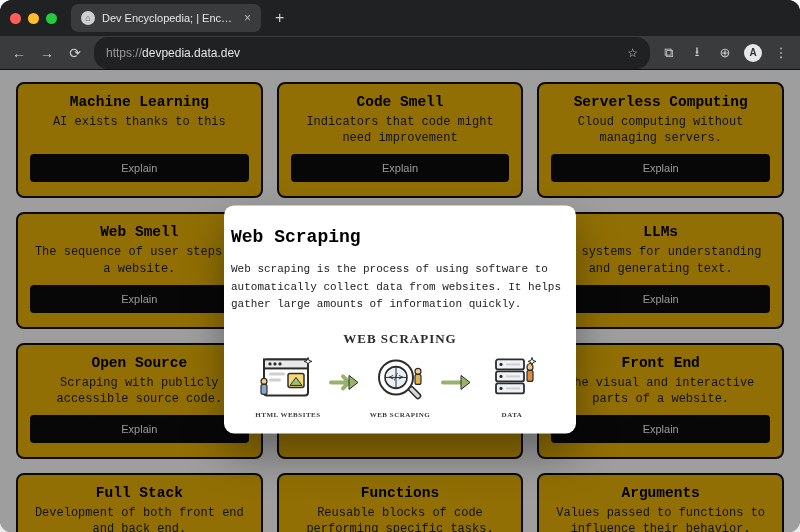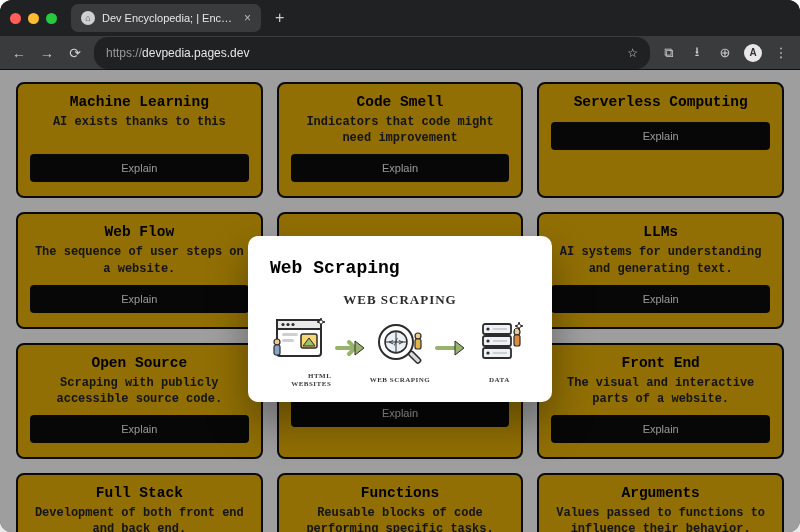--- a/index.html
+++ b/index.html
@@ -52,36 +52,36 @@
   .cards {
     padding: 12px 16px; display:grid; grid-template-columns: repeat(3, 1fr);
     gap: 14px;
   }
   .card {
     border: 2px solid #111; border-radius: 8px; padding: 10px 12px 14px;
     display:flex; flex-direction:column; align-items:center; text-align:center;
     background:#eab308;
   }
   .card h3 { font-size: 14.5px; font-weight: 700; margin-bottom:4px; }
-  .card p  { font-size: 12px; line-height:1.35; color:#222; min-height: 32px; font-weight: bold; }
+  .card p  { font-size: 12px; line-height:1.35; color:#222; min-height: 32px; }
   .card button {
     margin-top:8px; width:100%; height:28px; background:#0c0c0c; color:#f0f0f0;
     border:none; border-radius:4px; font-family:Liberation Sans, sans-serif; font-size:11px; cursor:pointer;
   }
   .card.partial { padding-bottom: 30px; }
 
   
   .scrim { position:absolute; inset:0; background:rgba(0,0,0,.38); }
 
   
   .modal {
     position:absolute; left:50%; top:54%; transform:translate(-50%,-50%);
-    width: 304px; background:#fff; border-radius:10px;
+    width: 352px; background:#fff; border-radius:10px;
     box-shadow: 0 20px 40px rgba(0,0,0,.35);
-    padding: 22px 22px 14px;
+    padding: 22px 7px 14px;
   }
   .modal h2 { font-size:18px; font-weight:700; margin-bottom:14px; }
   .modal p  { font-size:11px; line-height:1.55; color:#222; margin-bottom:18px; }
 
   .illus { display:flex; flex-direction:column; align-items:center; gap:4px; }
   .illus-title { font-family: Georgia, 'Times New Roman', serif; font-weight:700;
     letter-spacing:1px; font-size:13px; color:#2c2c2c; }
   .illus-row { display:flex; align-items:center; justify-content:center; gap:4px; width:100%; }
   .illus-box { width:74px; display:flex; flex-direction:column; align-items:center; gap:4px; }
   .illus-box svg { width:60px; height:56px; }
@@ -107,21 +107,21 @@
     </div>
     <div class="plus">+</div>
   </div>
 
   <div class="addrbar">
     <span class="nav-ico">←</span>
     <span class="nav-ico">→</span>
     <span class="nav-ico">⟳</span>
     <div class="url">
       <span class="proto">https://</span>
-        <span>devpedia.pages.dev</span>
+        <span>devpedia.data.dev</span>
       <span class="url-spacer"></span>
       <span style="color:#cfcfcf;">☆</span>
     </div>
     <span class="right-ico">⧉</span>
     <span class="right-ico">⭳</span>
     <span class="right-ico">⊕</span>
     <span class="avatar">A</span>
     <span class="right-ico">⋮</span>
   </div>
 
@@ -134,25 +134,26 @@
         <p>AI exists thanks to this</p>
         <button>Explain</button>
       </div>
       <div class="card">
         <h3>Code Smell</h3>
         <p>Indicators that code might need improvement</p>
         <button>Explain</button>
       </div>
       <div class="card">
         <h3>Serverless Computing</h3>
-        <button>Explain</button>
-      </div>
-
-      <div class="card">
-        <h3>Web Flow</h3>
+        <p>Cloud computing without managing servers.</p>
+        <button>Explain</button>
+      </div>
+
+      <div class="card">
+        <h3>Web Smell</h3>
         <p>The sequence of user steps on a website.</p>
         <button>Explain</button>
       </div>
       <div class="card">
         <h3></h3>
         <p></p>
         <button>Explain</button>
       </div>
       <div class="card">
         <h3>LLMs</h3>
@@ -187,20 +188,21 @@
       <div class="card partial">
         <h3>Arguments</h3>
         <p>Values passed to functions to influence their behavior.</p>
       </div>
     </div>
 
     <div class="scrim"></div>
 
     <div class="modal">
       <h2>Web Scraping</h2>
+      <p>Web scraping is the process of using software to automatically collect data from websites. It helps gather large amounts of information quickly.</p>
 
       <div class="illus">
         <div class="illus-title">WEB SCRAPING</div>
         <div class="illus-row">
 
           <div class="illus-box">
             <svg viewBox="0 0 60 56">
               <rect x="6" y="8" width="44" height="36" rx="3" fill="#fff" stroke="#2c2c2c" stroke-width="2"></rect>
               <rect x="6" y="8" width="44" height="9" fill="#e9e9e9" stroke="#2c2c2c" stroke-width="2"></rect>
               <circle cx="12" cy="12.5" r="1.6" fill="#2c2c2c"></circle>

